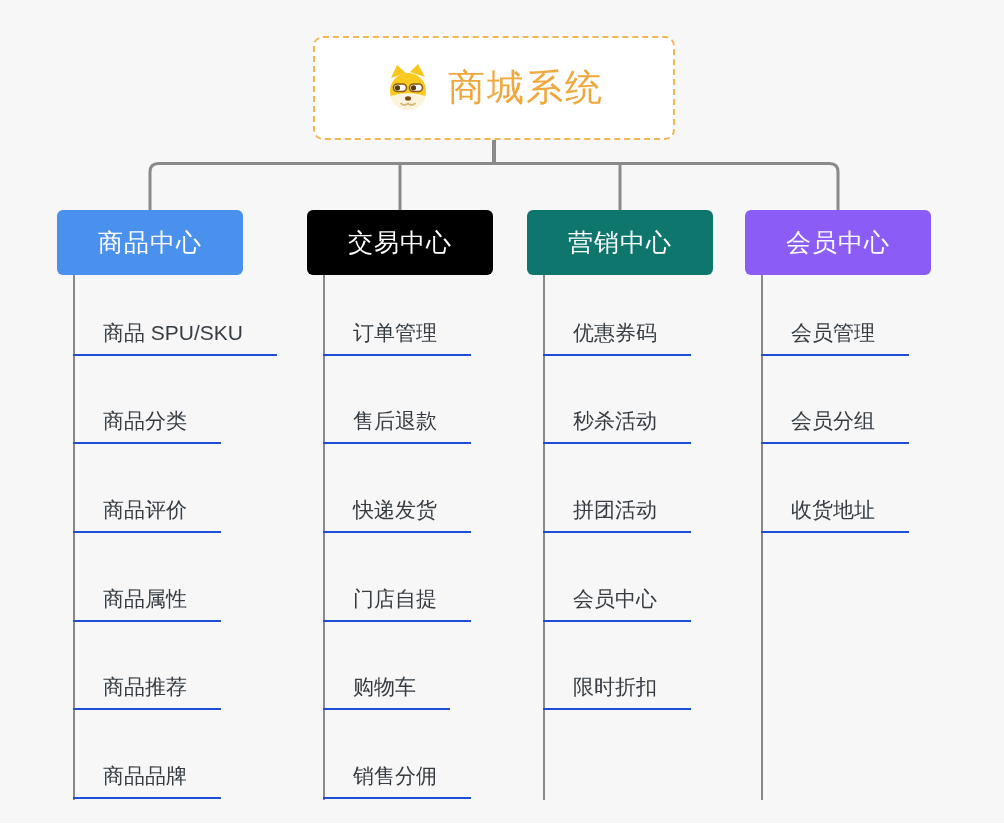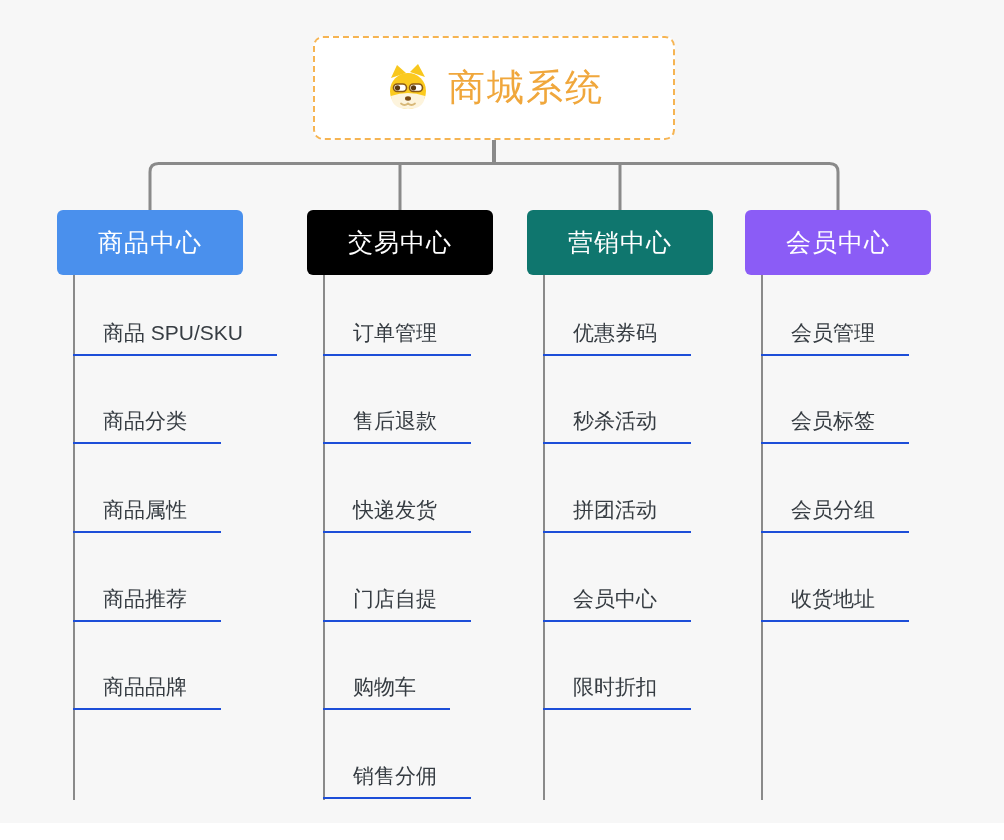--- a/index.html
+++ b/index.html
@@ -101,20 +101,21 @@
     <span class="root-title" style="color: rgb(240, 167, 60);">商城系统</span>
   </div>
 
   <div id="branches">
       <div class="branch" style="left: 57px;">
         <div class="cat-box" style="background: rgb(74, 144, 237);">商品中心</div>
         <div class="spine"></div>
         <ul class="items">
           <li>商品 SPU/SKU</li>
           <li>商品分类</li>
+          <li>商品评价</li>
           <li>商品属性</li>
           <li>商品推荐</li>
           <li>商品品牌</li>
         </ul>
       </div>
       <div class="branch" style="left: 307px;">
         <div class="cat-box" style="background: #000000;">交易中心</div>
         <div class="spine"></div>
         <ul class="items">
           <li>订单管理</li>
@@ -134,21 +135,20 @@
           <li>拼团活动</li>
           <li>会员中心</li>
           <li>限时折扣</li>
         </ul>
       </div>
       <div class="branch" style="left: 745px;">
         <div class="cat-box" style="background: #8b5cf6;">会员中心</div>
         <div class="spine"></div>
         <ul class="items">
           <li>会员管理</li>
-          <li>会员标签</li>
           <li>会员分组</li>
           <li>收货地址</li>
         </ul>
       </div>
     </div>
 
   <div class="bottom-strip"></div>
 </div>
 
 </body></html>

